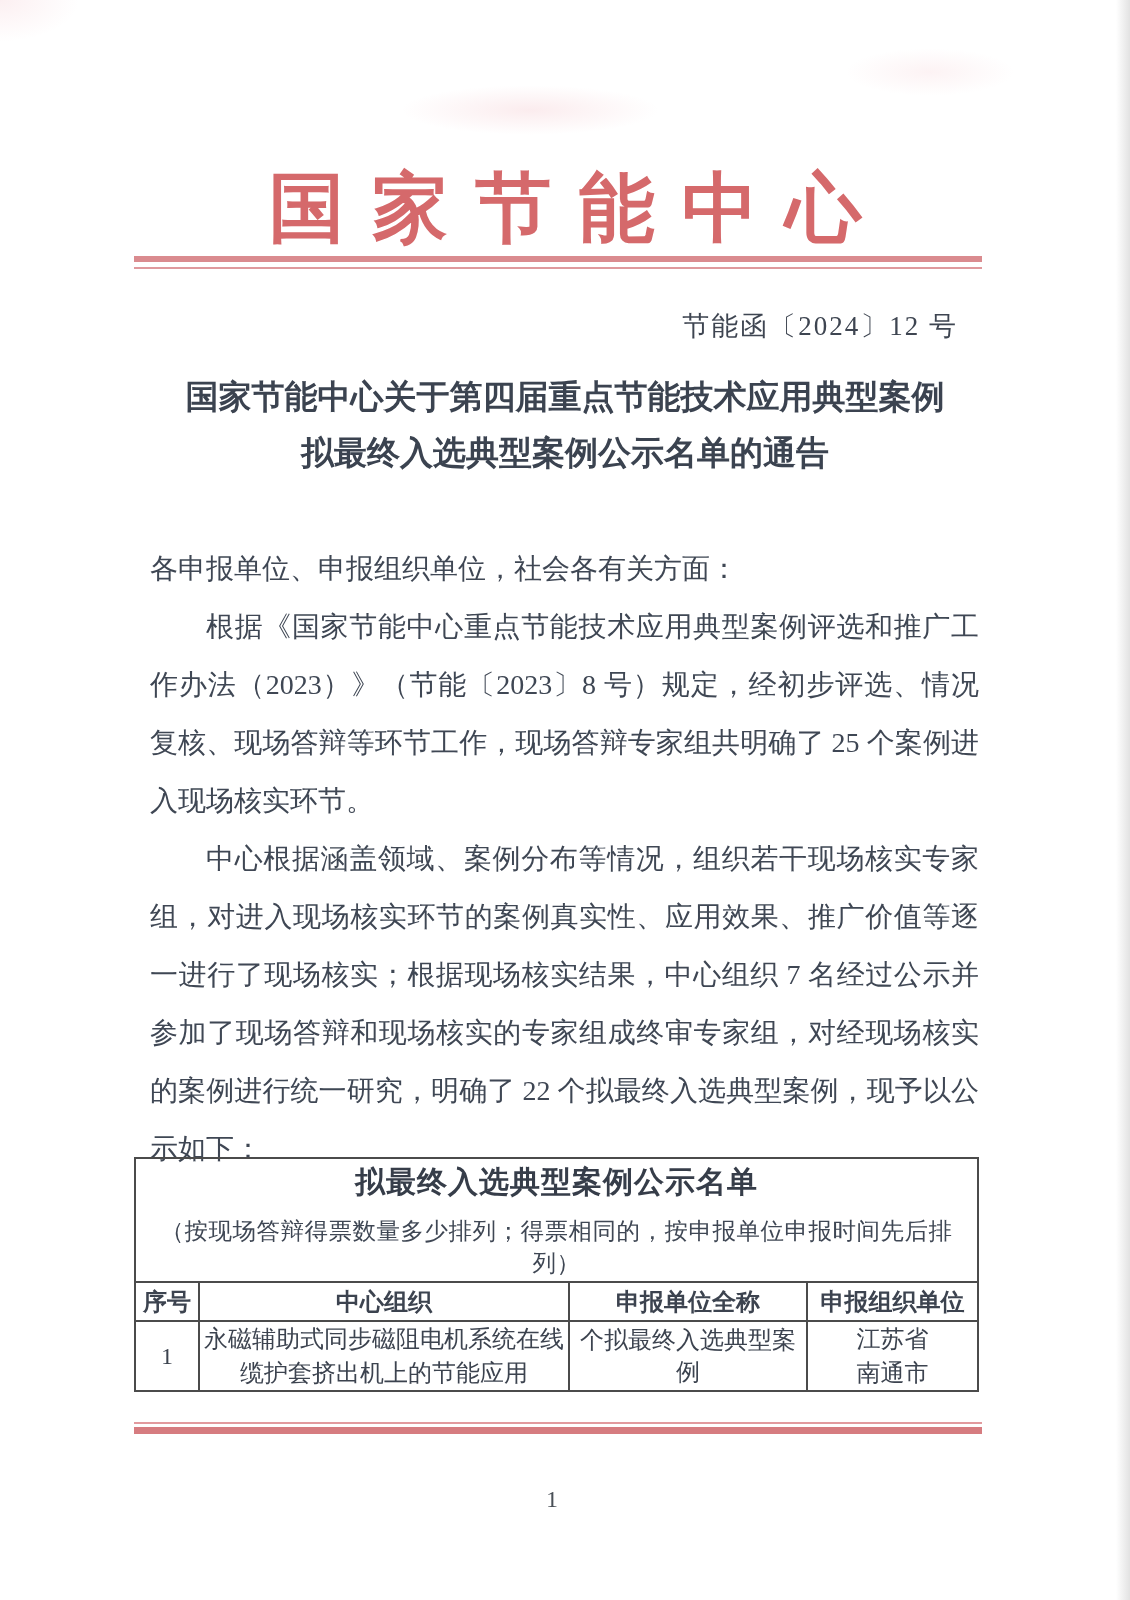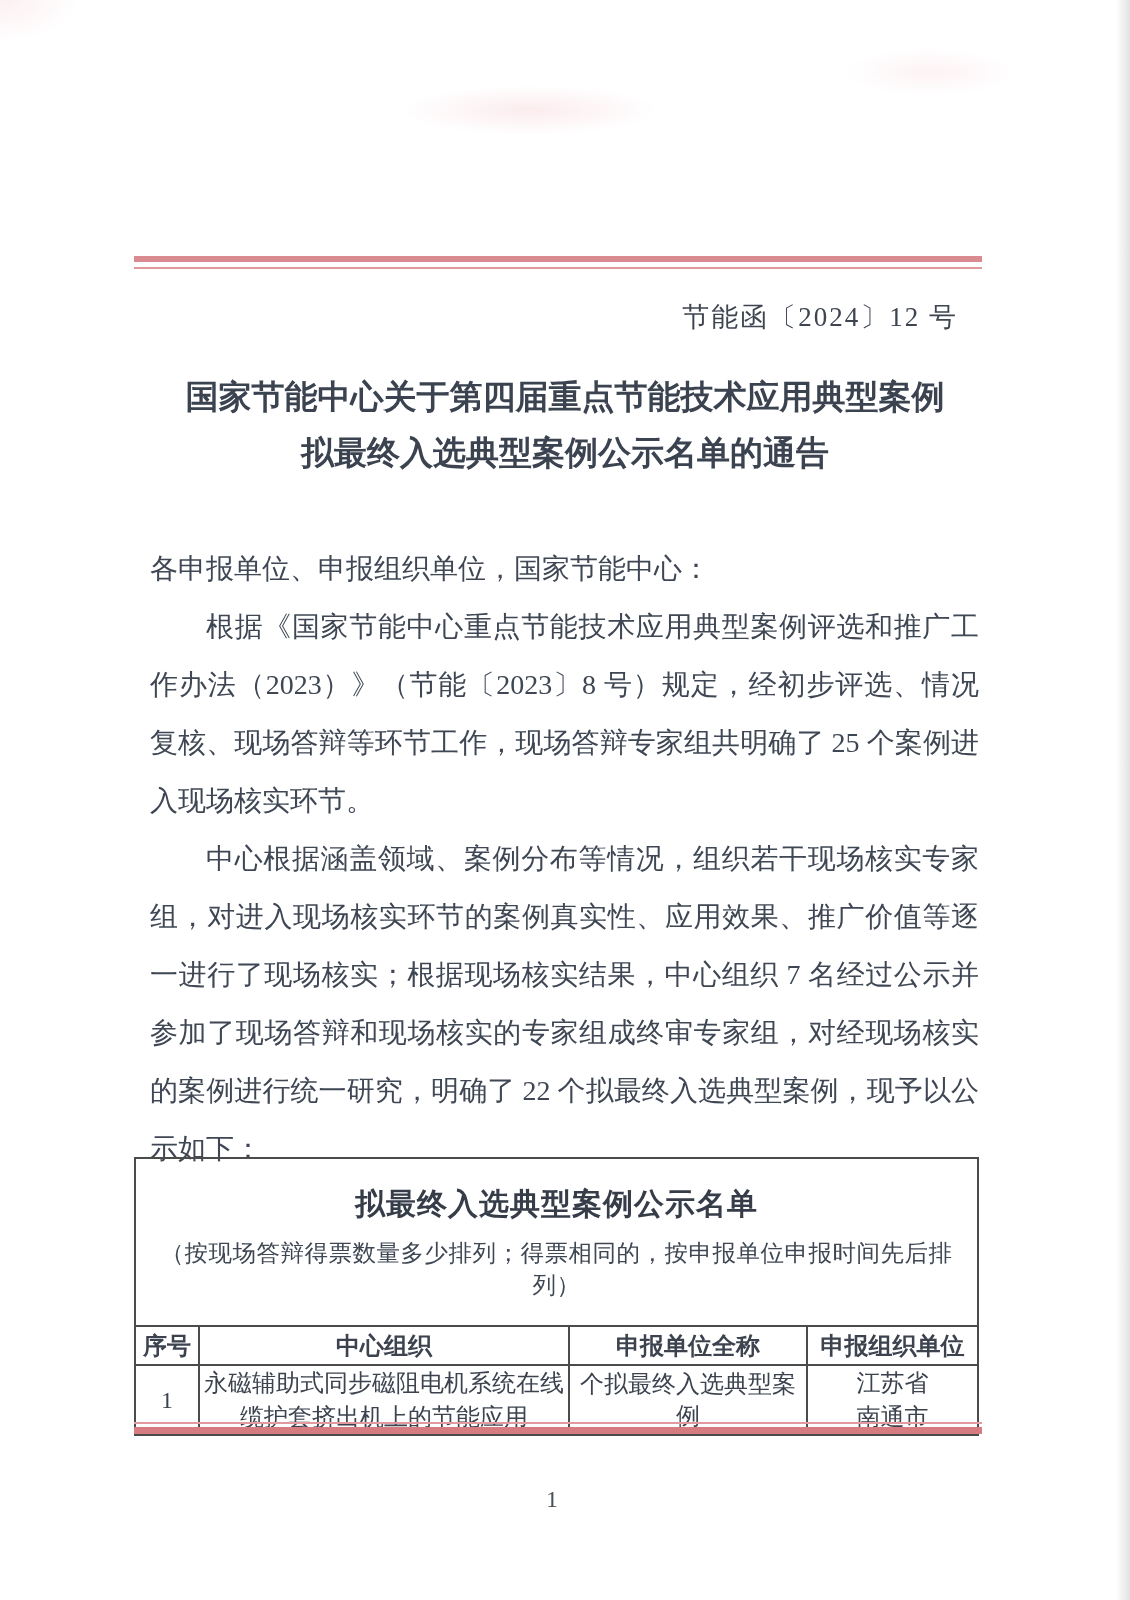--- a/index.html
+++ b/index.html
@@ -27,21 +27,21 @@
   }
   .rule-thick-top {
     position: absolute; top: 256px; left: 134px;
     width: 848px; height: 6px; background: #da8b8f;
   }
   .rule-thin-top {
     position: absolute; top: 267px; left: 134px;
     width: 848px; height: 2px; background: #df999d;
   }
   .doc-number {
-    position: absolute; top: 299px; left: 134px; width: 824px;
+    position: absolute; top: 308px; left: 134px; width: 824px;
     text-align: right;
     font-size: 27px;
     color: #3e4551;
     letter-spacing: 2px;
   }
   
   .doc-title {
     position: absolute; top: 369px; left: 0; width: 100%;
     text-align: center;
     font-size: 33px;
@@ -67,21 +67,21 @@
     table-layout: fixed;
     color: #3c434f;
   }
   .list-table td, .list-table th {
     border: 2px solid #4b4b4b;
     text-align: center;
     vertical-align: middle;
     padding: 0 3px;
     box-sizing: border-box;
   }
-  .caption-cell { height: 168px; border-bottom: 2px solid #4b4b4b; }
+  .caption-cell { height: 124px; border-bottom: 2px solid #4b4b4b; }
   .table-caption {
     font-size: 30px; font-weight: 700; color: #363d49;
     margin-bottom: 12px; letter-spacing: 1px;
   }
   .table-subcaption { font-size: 23.5px; color: #3f4754; letter-spacing: 0.5px; }
   .header-row th { height: 39px; font-size: 24px; font-weight: 700; }
   .data-row td { height: 68px; font-size: 24px; }
   .case-name { line-height: 34px; }
   .loc-line { line-height: 34px; }
   
@@ -122,32 +122,33 @@
 </head>
 <body>
 
 <div class="page">
 
   <div class="smudge smudge-1"></div>
   <div class="smudge smudge-2"></div>
   <div class="smudge smudge-3"></div>
   <div class="edge-shadow"></div>
 
+  <div class="letterhead">国家节能中心</div>
   <div class="rule-thick-top"></div>
   <div class="rule-thin-top"></div>
 
   <div class="doc-number">节能函〔2024〕12 号</div>
 
   <div class="doc-title">
     <div>国家节能中心关于第四届重点节能技术应用典型案例</div>
     <div>拟最终入选典型案例公示名单的通告</div>
   </div>
 
   <div class="body-text">
-    <p>各申报单位、申报组织单位，国家节能中心：</p>
+    <p>各申报单位、申报组织单位，社会各有关方面：</p>
     <p class="indent">根据《国家节能中心重点节能技术应用典型案例评选和推广工作办法（2023）》（节能〔2023〕8 号）规定，经初步评选、情况复核、现场答辩等环节工作，现场答辩专家组共明确了 25 个案例进入现场核实环节。</p>
     <p class="indent">中心根据涵盖领域、案例分布等情况，组织若干现场核实专家组，对进入现场核实环节的案例真实性、应用效果、推广价值等逐一进行了现场核实；根据现场核实结果，中心组织 7 名经过公示并参加了现场答辩和现场核实的专家组成终审专家组，对经现场核实的案例进行统一研究，明确了 22 个拟最终入选典型案例，现予以公示如下：</p>
   </div>
 
   <table class="list-table">
     <colgroup>
       <col style="width:64px">
       <col style="width:370px">
       <col style="width:238px">
       <col style="width:171px">

